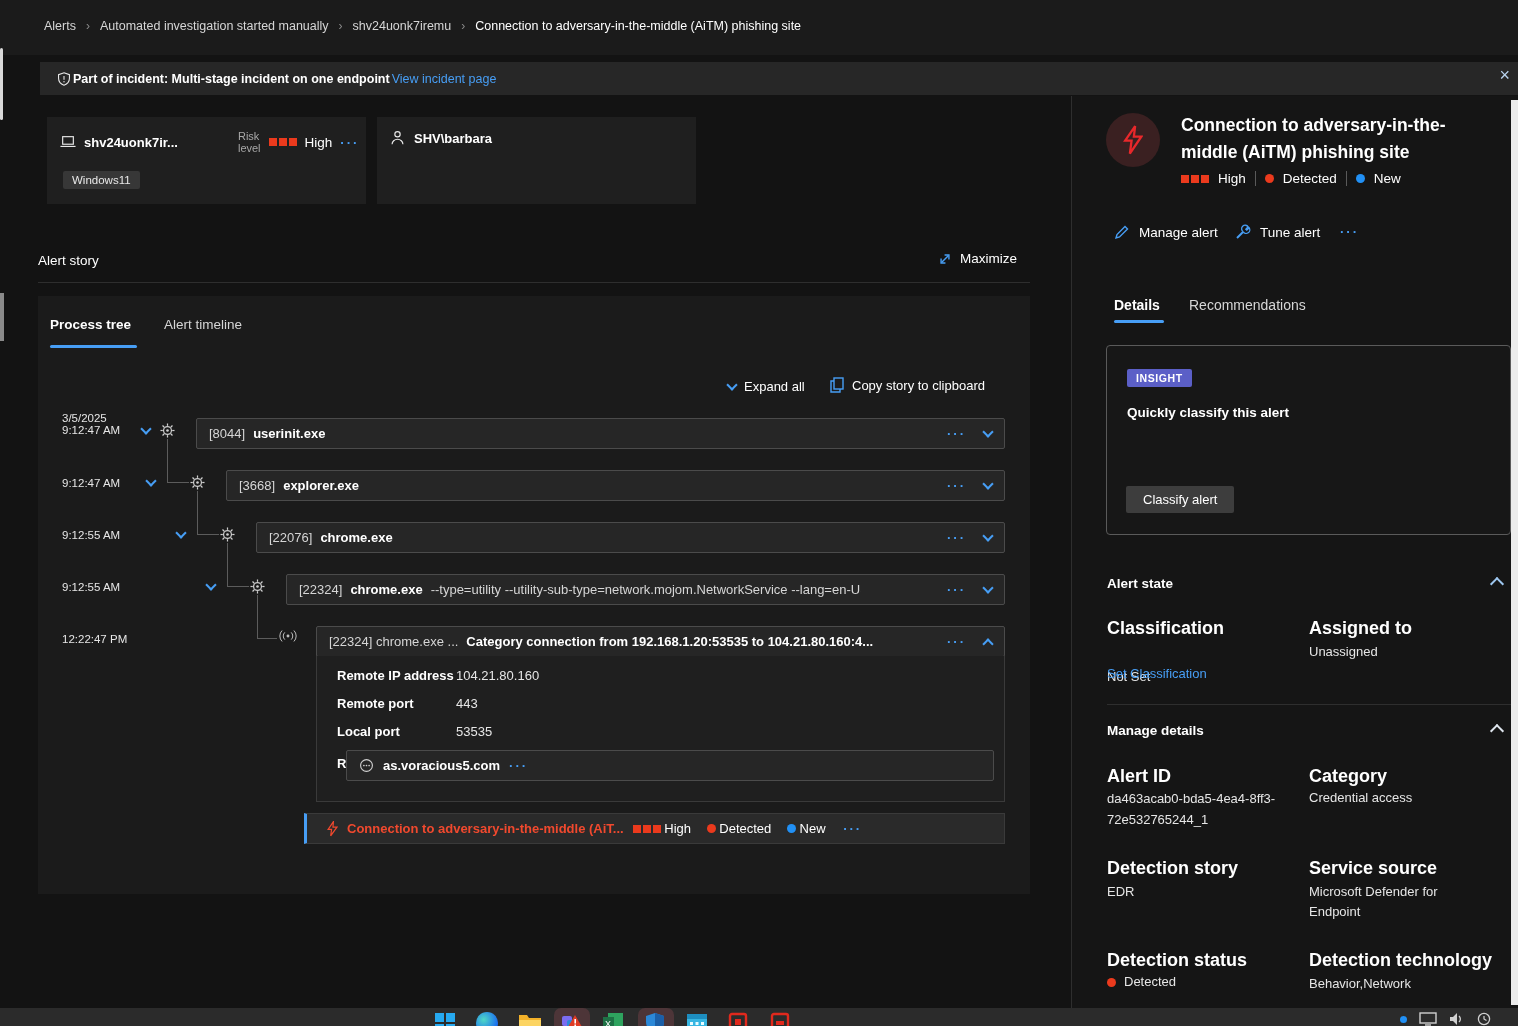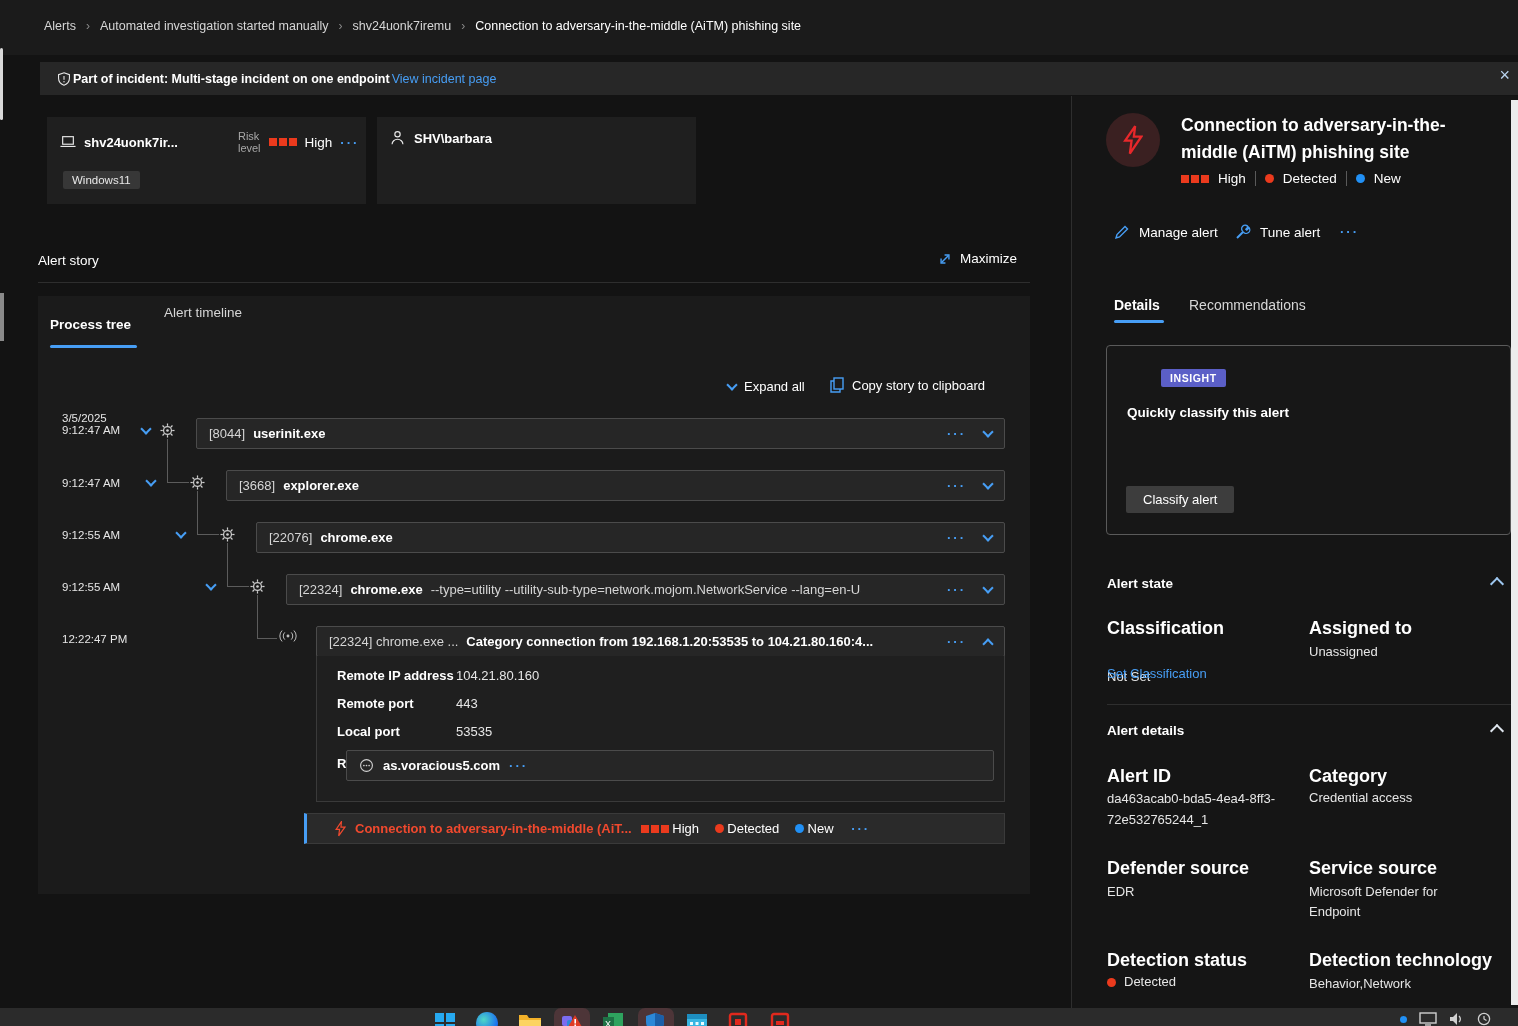--- a/index.html
+++ b/index.html
@@ -46,27 +46,27 @@
   .pcard{position:absolute;height:31px;background:var(--proc);border:1px solid var(--procborder);border-radius:2px;display:flex;align-items:center;padding:0 12px;gap:8px;font-size:13px;}
   .pcard .ctrl{margin-left:auto;display:flex;align-items:center;gap:18px;padding-left:10px;}
   .conn{position:absolute;background:#5c5c5c;}
   .timecol{position:absolute;left:24px;color:#e6e6e6;font-size:11.5px;}
   
   #expanded{position:absolute;left:278px;top:360px;width:689px;height:146px;background:#1f1f1f;border:1px solid #3a3a3a;border-top:none;font-size:13px;}
   #expanded .lbl{position:absolute;left:20px;font-weight:bold;}
   #expanded .val{position:absolute;left:139px;color:#e6e6e6;}
   #domaincard{position:absolute;left:29px;top:94px;width:648px;height:31px;background:var(--proc);border:1px solid var(--procborder);border-radius:2px;display:flex;align-items:center;padding:0 12px;gap:9px;}
   
-  #alertrow{position:absolute;left:266px;top:517px;width:701px;height:31px;background:#2a2a2a;border:1px solid #3a3a3a;border-left:3px solid var(--blue);display:flex;align-items:center;padding:0 28px;gap:9px;font-size:13px;}
+  #alertrow{position:absolute;left:266px;top:517px;width:701px;height:31px;background:#2a2a2a;border:1px solid #3a3a3a;border-left:3px solid var(--blue);display:flex;align-items:center;padding:0 20px;gap:9px;font-size:13px;}
   
   #rpanel{left:1071px;top:96px;width:447px;height:912px;background:#151515;border-left:1px solid var(--divider);}
   #alerticon{position:absolute;left:34px;top:17px;width:54px;height:54px;border-radius:50%;background:#3a2021;display:flex;align-items:center;justify-content:center;}
   .sevsep{width:1px;height:15px;background:#5a5a5a;}
   #insight{position:absolute;left:34px;top:249px;width:405px;height:190px;border:1px solid #5a5a5a;border-radius:4px;background:#171717;}
-  .badge{display:inline-block;background:var(--insight);color:#fff;font-size:10.5px;font-weight:bold;letter-spacing:.6px;padding:3px 9px;border-radius:2px;margin-left:34px;}
+  .badge{display:inline-block;background:var(--insight);color:#fff;font-size:10.5px;font-weight:bold;letter-spacing:.6px;padding:3px 9px;border-radius:2px;}
   .gbtn{display:inline-block;background:#3d3d3d;color:#fff;font-size:13px;padding:6px 17px;border-radius:2px;}
   .hdiv{position:absolute;left:35px;width:404px;height:1px;background:var(--divider);}
   .fld-l{font-weight:bold;font-size:18px;}
   .fld-v{font-size:13px;color:#e6e6e6;line-height:20px;}
   
   #vscroll{left:1511px;top:100px;width:7px;height:905px;background:#ececec;}
   #ledge1{left:0;top:48px;width:3px;height:72px;background:#d9d9d9;border-radius:2px;}
   #ledge2{left:0;top:293px;width:4px;height:48px;background:#8a8a8a;}
   
   #taskbar{left:0;top:1008px;width:1518px;height:18px;background:#2b2b2b;}
@@ -149,21 +149,21 @@
         </svg>
     </span>
     <span class="fs135">Maximize</span>
   </div>
   <div id="storydivider" class="abs"></div>
 
   <div id="treepanel" class="abs">
 
     <span class="abs fs135 b" style="left:12px;top:21px;">Process tree</span>
     <div class="abs tabline" style="left:12px;top:49px;width:87px;"></div>
-    <span class="abs fs135 dim" style="left:126px;top:9px;">Alert timeline</span>
+    <span class="abs fs135 dim" style="left:126px;top:21px;">Alert timeline</span>
 
     <div class="abs flex" style="left:690px;top:83px;gap:8px;">
       <span class="cv" style="margin-top:-4px;"></span>
       <span class="fs13">Expand all</span>
     </div>
     <div class="abs flex" style="left:792px;top:81px;gap:8px;">
       <span>
         <svg width="14" height="16" viewBox="0 0 14 16">
             <rect x="4" y="1" width="9" height="11" fill="none" stroke="#479EF5" stroke-width="1.4"></rect>
             <path d="M4,4 H1 V15 H10 V12" fill="none" stroke="#479EF5" stroke-width="1.4"></path>
@@ -414,29 +414,29 @@
     <span class="abs fs135 b" style="left:35px;top:480px;">Alert state</span>
     <span class="cv up lg tint abs" style="left:420px;top:483px;"></span>
     <span class="abs fld-l" style="left:35px;top:522px;">Classification</span>
     <span class="abs fld-v" style="left:35px;top:571px;">Not Set</span>
     <span class="abs fs13 blue" style="left:35px;top:570px;">Set Classification</span>
     <span class="abs fld-l" style="left:237px;top:522px;">Assigned to</span>
     <span class="abs fld-v" style="left:237px;top:546px;">Unassigned</span>
 
     <div class="hdiv" style="top:608px;"></div>
 
-    <span class="abs fs135 b" style="left:35px;top:627px;">Alert details</span>
+    <span class="abs fs135 b" style="left:35px;top:627px;">Manage details</span>
     <span class="cv up lg abs" style="left:420px;top:630px;"></span>
 
     <span class="abs fld-l" style="left:35px;top:670px;">Alert ID</span>
     <span class="abs fld-v" style="left:35px;top:692px;width:185px;line-height:21px;">da463acab0-bda5-4ea4-8ff3-72e532765244_1</span>
     <span class="abs fld-l" style="left:237px;top:670px;">Category</span>
     <span class="abs fld-v" style="left:237px;top:692px;">Credential access</span>
 
-    <span class="abs fld-l" style="left:35px;top:762px;">Defender source</span>
+    <span class="abs fld-l" style="left:35px;top:762px;">Detection story</span>
     <span class="abs fld-v" style="left:35px;top:786px;">EDR</span>
     <span class="abs fld-l" style="left:237px;top:762px;">Service source</span>
     <span class="abs fld-v" style="left:237px;top:786px;width:175px;">Microsoft Defender for Endpoint</span>
 
     <span class="abs fld-l" style="left:35px;top:854px;">Detection status</span>
     <span class="abs flex" style="left:35px;top:876px;gap:8px;">
       <span class="dot red"></span>
       <span class="fld-v">Detected</span>
     </span>
     <span class="abs fld-l" style="left:237px;top:854px;">Detection technology</span>

